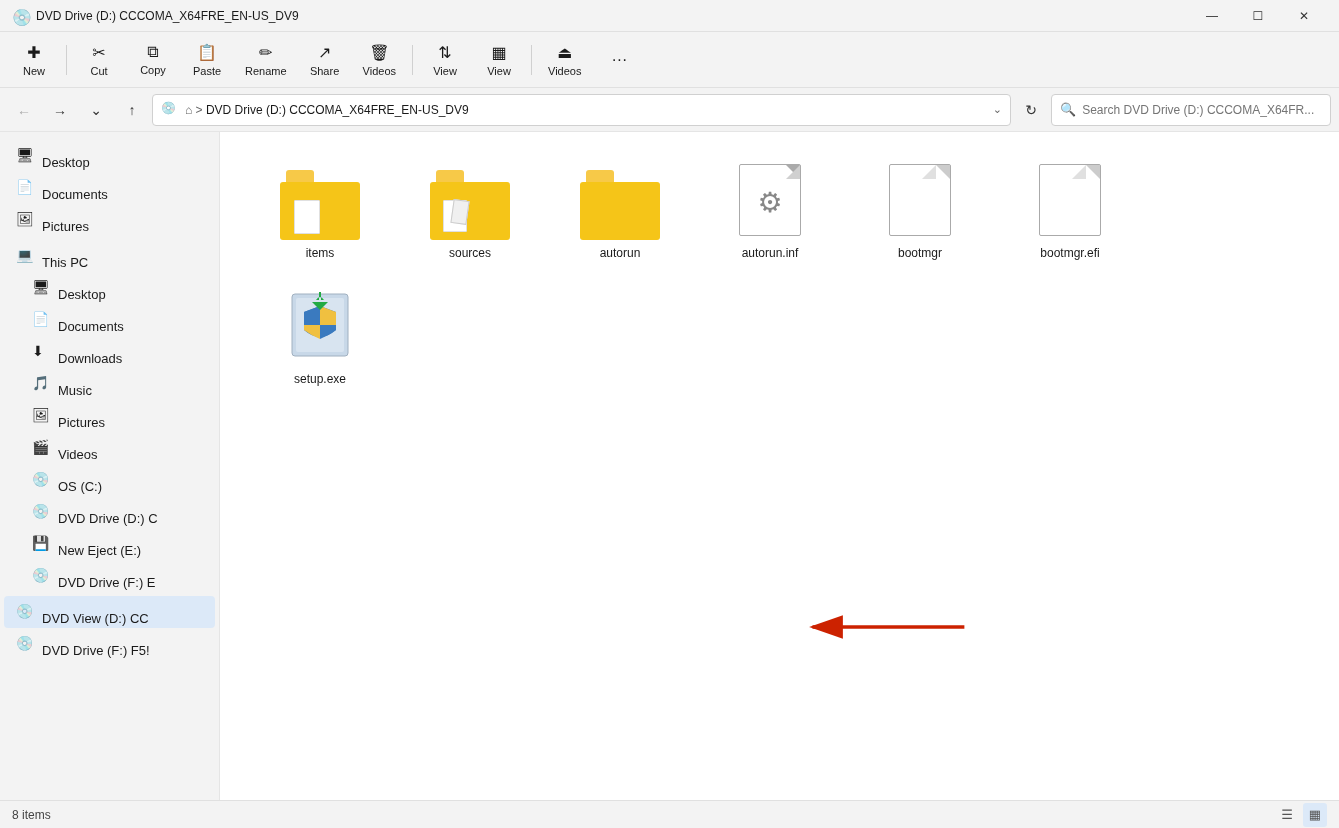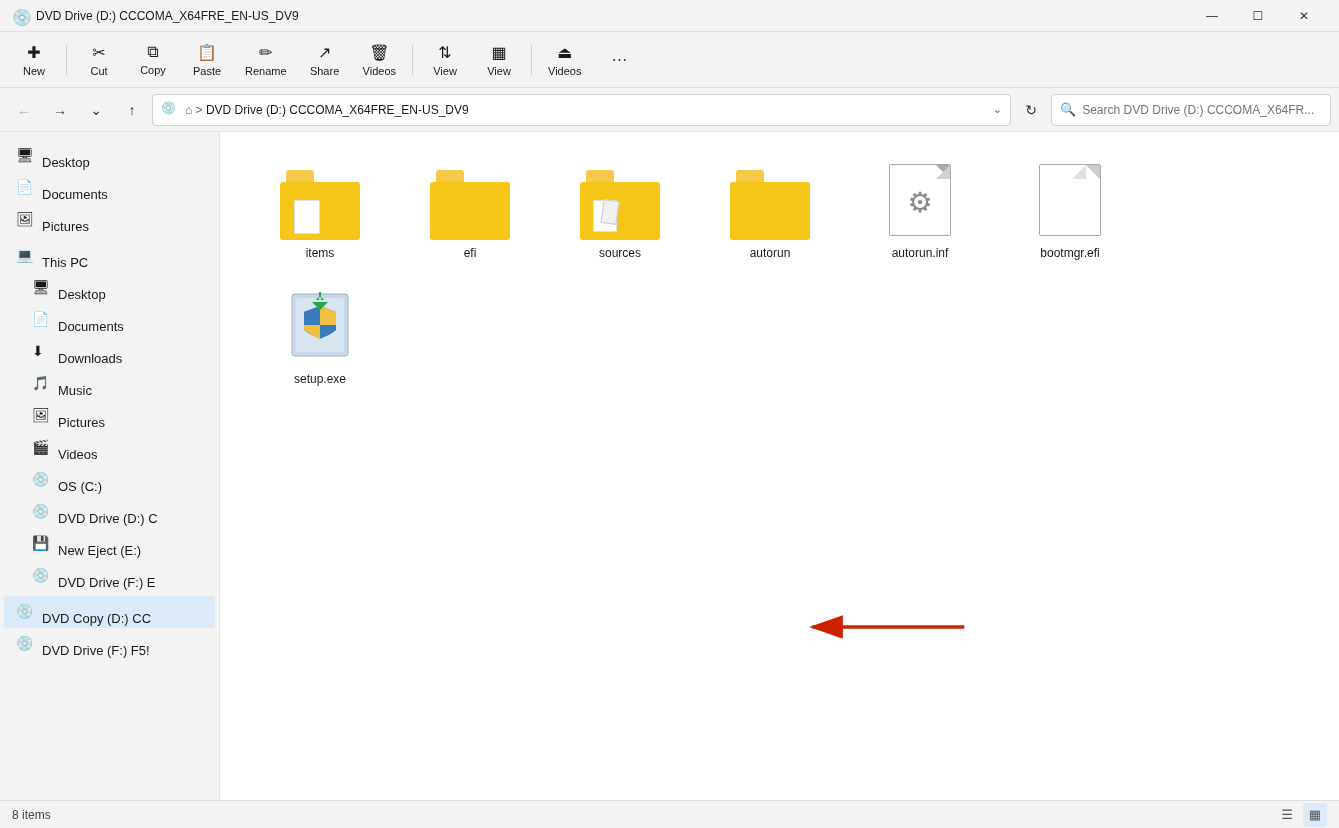--- a/index.html
+++ b/index.html
@@ -328,47 +328,40 @@
     </div>
     <div class="sidebar-item" style="padding-left:28px;">
       <span class="si-icon">💿</span>
       <span class="si-label">DVD Drive (F:) E</span>
     </div>
 
     <div class="sidebar-divider"></div>
 
     <div class="sidebar-item active">
       <span class="si-icon">💿</span>
-      <span class="si-label">DVD Copy (D:) CC</span>
+      <span class="si-label">DVD View (D:) CC</span>
     </div>
     <div class="sidebar-item">
       <span class="si-icon">💿</span>
       <span class="si-label">DVD Drive (F:) F5!</span>
     </div>
   </div>
 
   <div class="content">
     <div class="content-grid">
 
       <div class="file-item">
         <div class="folder-icon-wrap">
           <div class="folder-tab folder-light" style="width:28px;height:13px;top:10px;left:6px;position:absolute;border-radius:3px 3px 0 0;background:#F7C948;"></div>
           <div style="position:absolute;bottom:0;left:0;right:0;height:58px;background:#F5C518;border-radius:3px;"></div>
           <div style="position:absolute;bottom:6px;left:14px;width:26px;height:34px;background:white;border:1px solid #e0e0e0;border-radius:1px;"></div>
         </div>
         <span class="file-name">items</span>
       </div>
 
-      <div class="file-item">
-        <div class="folder-icon-wrap">
-          <div style="position:absolute;top:10px;left:6px;width:28px;height:13px;background:#F7C948;border-radius:3px 3px 0 0;"></div>
-          <div style="position:absolute;bottom:0;left:0;right:0;height:58px;background:#F5C518;border-radius:3px;"></div>
-        </div>
-        <span class="file-name">efi</span>
-      </div>
 
       <div class="file-item">
         <div class="folder-icon-wrap">
           <div style="position:absolute;top:10px;left:6px;width:28px;height:13px;background:#F7C948;border-radius:3px 3px 0 0;"></div>
           <div style="position:absolute;bottom:0;left:0;right:0;height:58px;background:#F5C518;border-radius:3px;"></div>
           <div style="position:absolute;bottom:8px;left:13px;width:24px;height:32px;background:white;border:1px solid #e0e0e0;border-radius:1px;"></div>
           <div style="position:absolute;bottom:16px;left:22px;width:16px;height:24px;background:#f0f0f0;border:1px solid #ccc;transform:rotate(8deg);"></div>
         </div>
         <span class="file-name">sources</span>
       </div>
@@ -385,20 +378,29 @@
         <div class="inf-icon-wrap">
           <div class="inf-file-bg">
             <div style="position:absolute;top:0;right:0;width:0;height:0;border-left:14px solid white;border-top:14px solid #aaa;"></div>
             <div style="position:absolute;top:0;right:0;width:14px;height:14px;background:#d0d0d0;clip-path:polygon(100% 0, 0 100%, 100% 100%);"></div>
             <span class="inf-gear">⚙</span>
           </div>
         </div>
         <span class="file-name">autorun.inf</span>
       </div>
 
+      <div class="file-item">
+        <div class="generic-file-wrap">
+          <div class="generic-file-bg">
+            <div class="generic-file-fold"></div>
+            <div style="position:absolute;top:0;right:0;width:0;height:0;border-left:14px solid white;border-top:14px solid #ccc;"></div>
+          </div>
+        </div>
+        <span class="file-name">bootmgr</span>
+      </div>
 
       <div class="file-item">
         <div class="generic-file-wrap">
           <div class="generic-file-bg">
             <div class="generic-file-fold"></div>
             <div style="position:absolute;top:0;right:0;width:0;height:0;border-left:14px solid white;border-top:14px solid #ccc;"></div>
           </div>
         </div>
         <span class="file-name">bootmgr.efi</span>
       </div>

